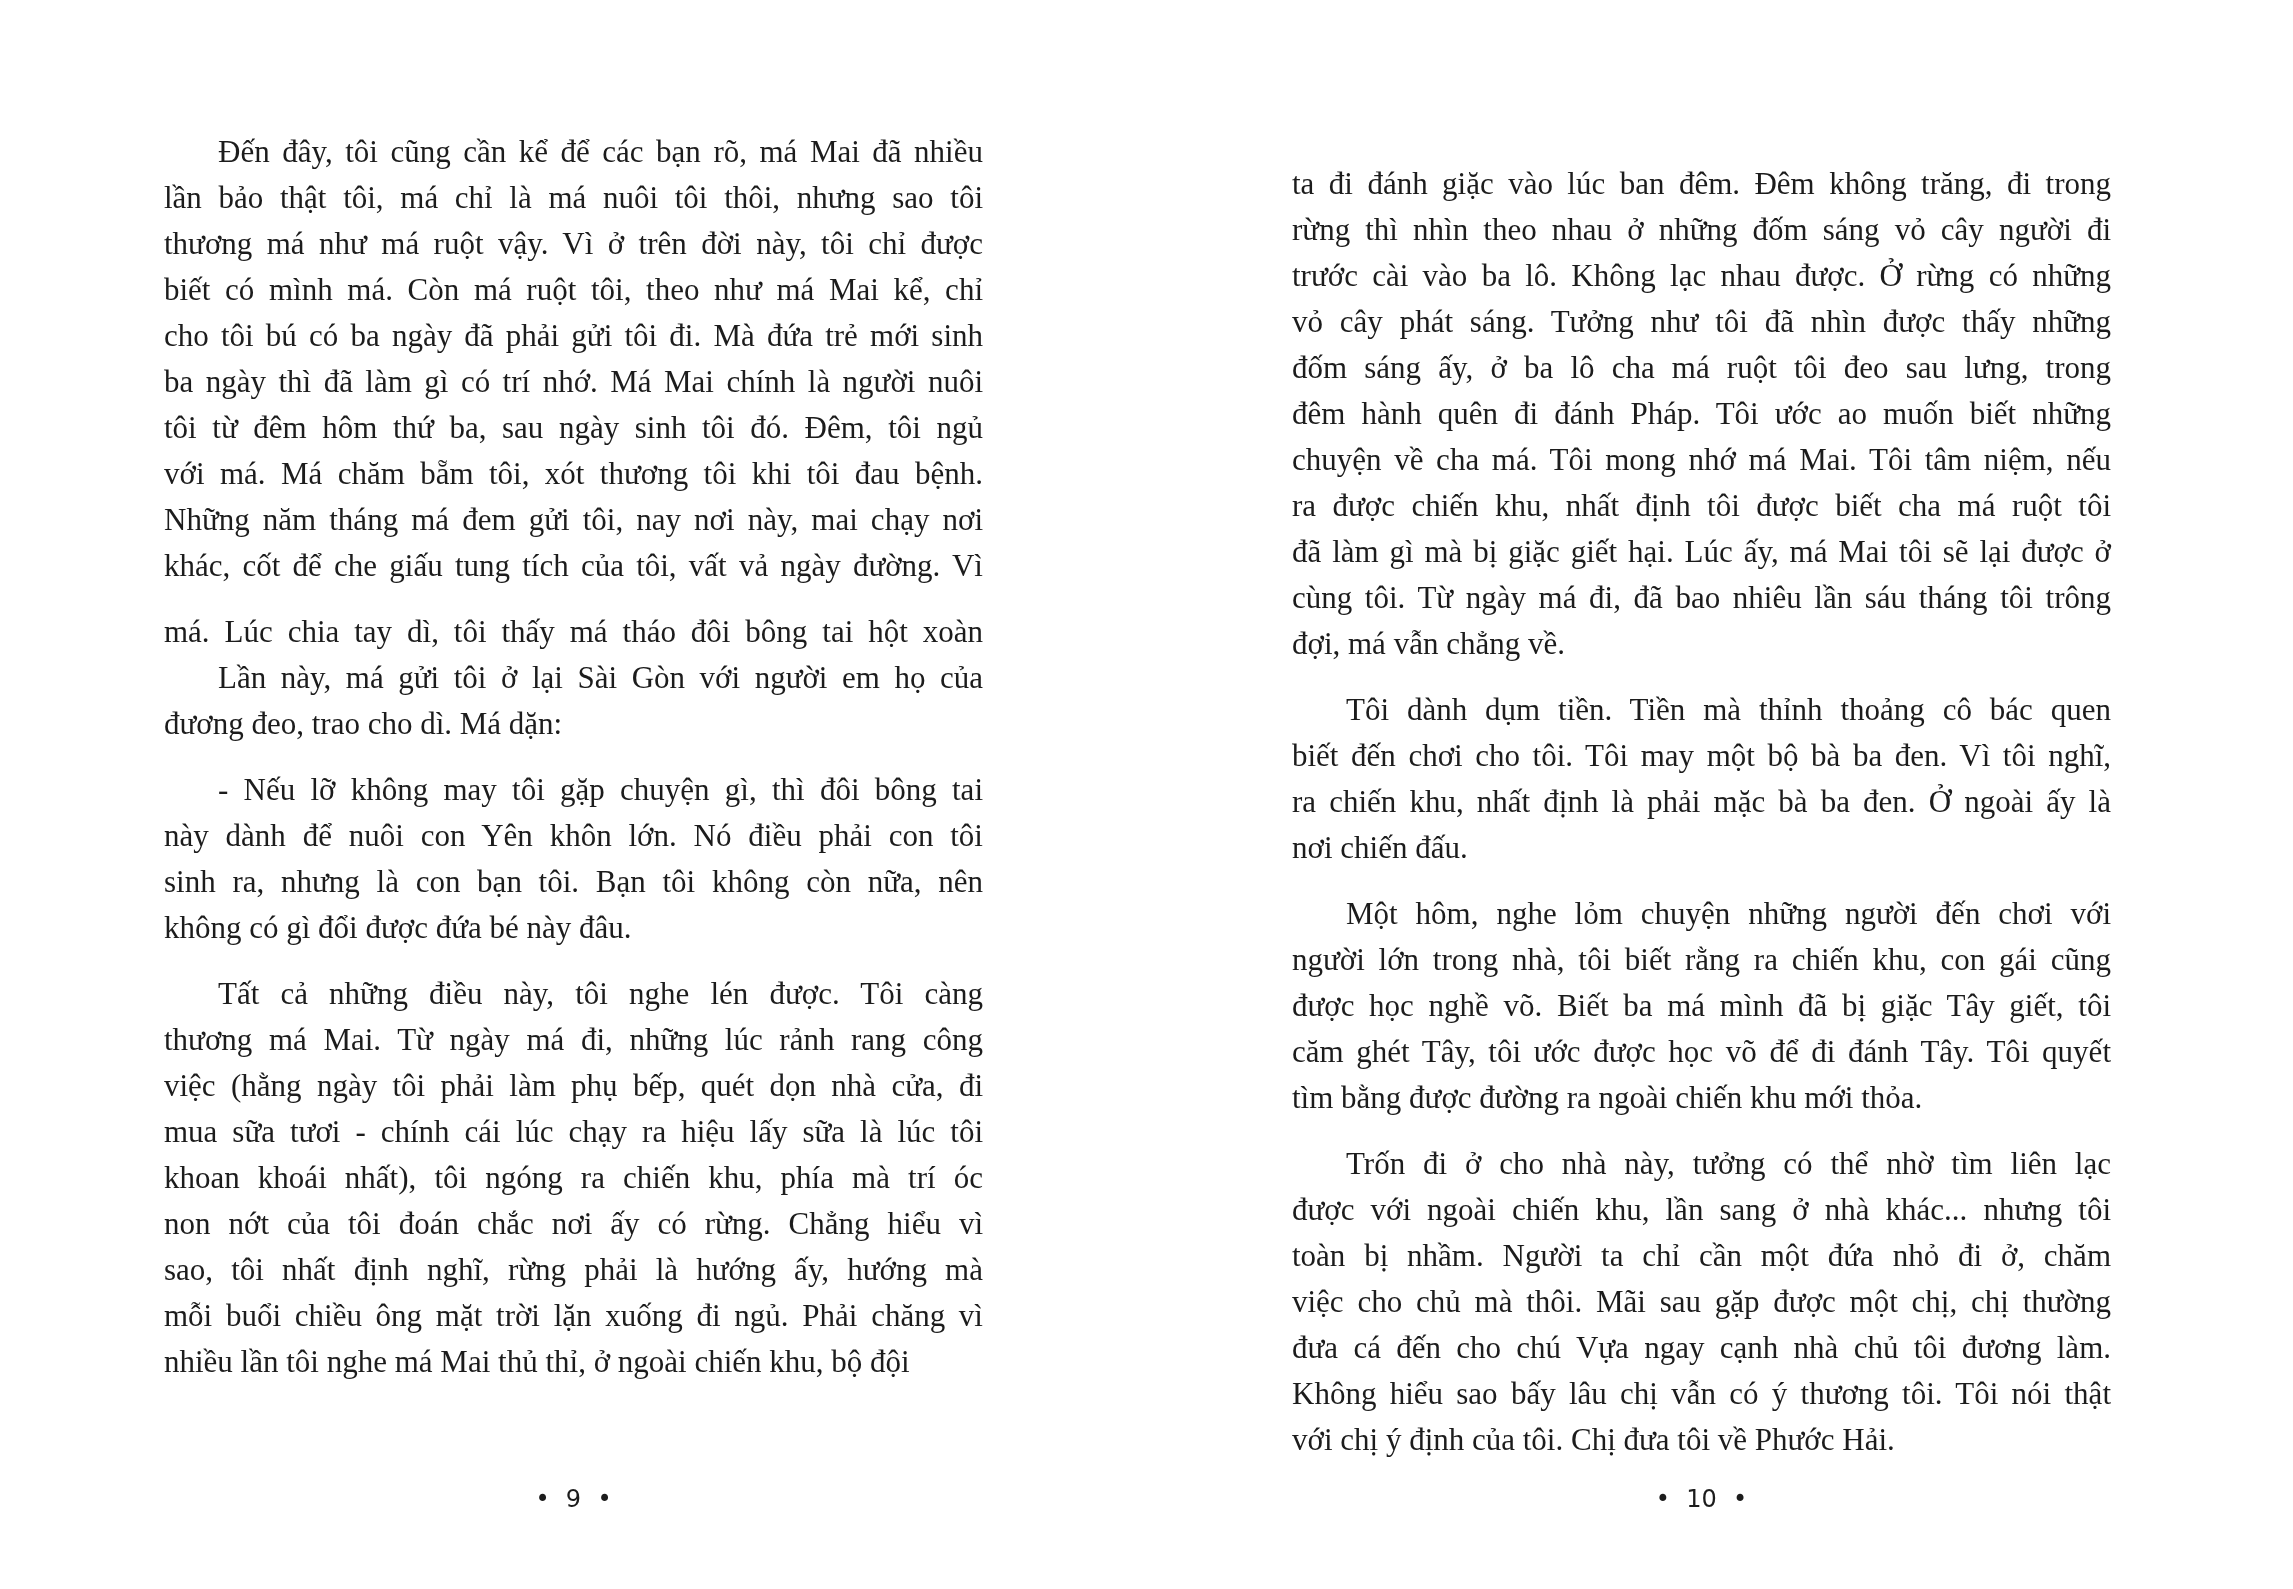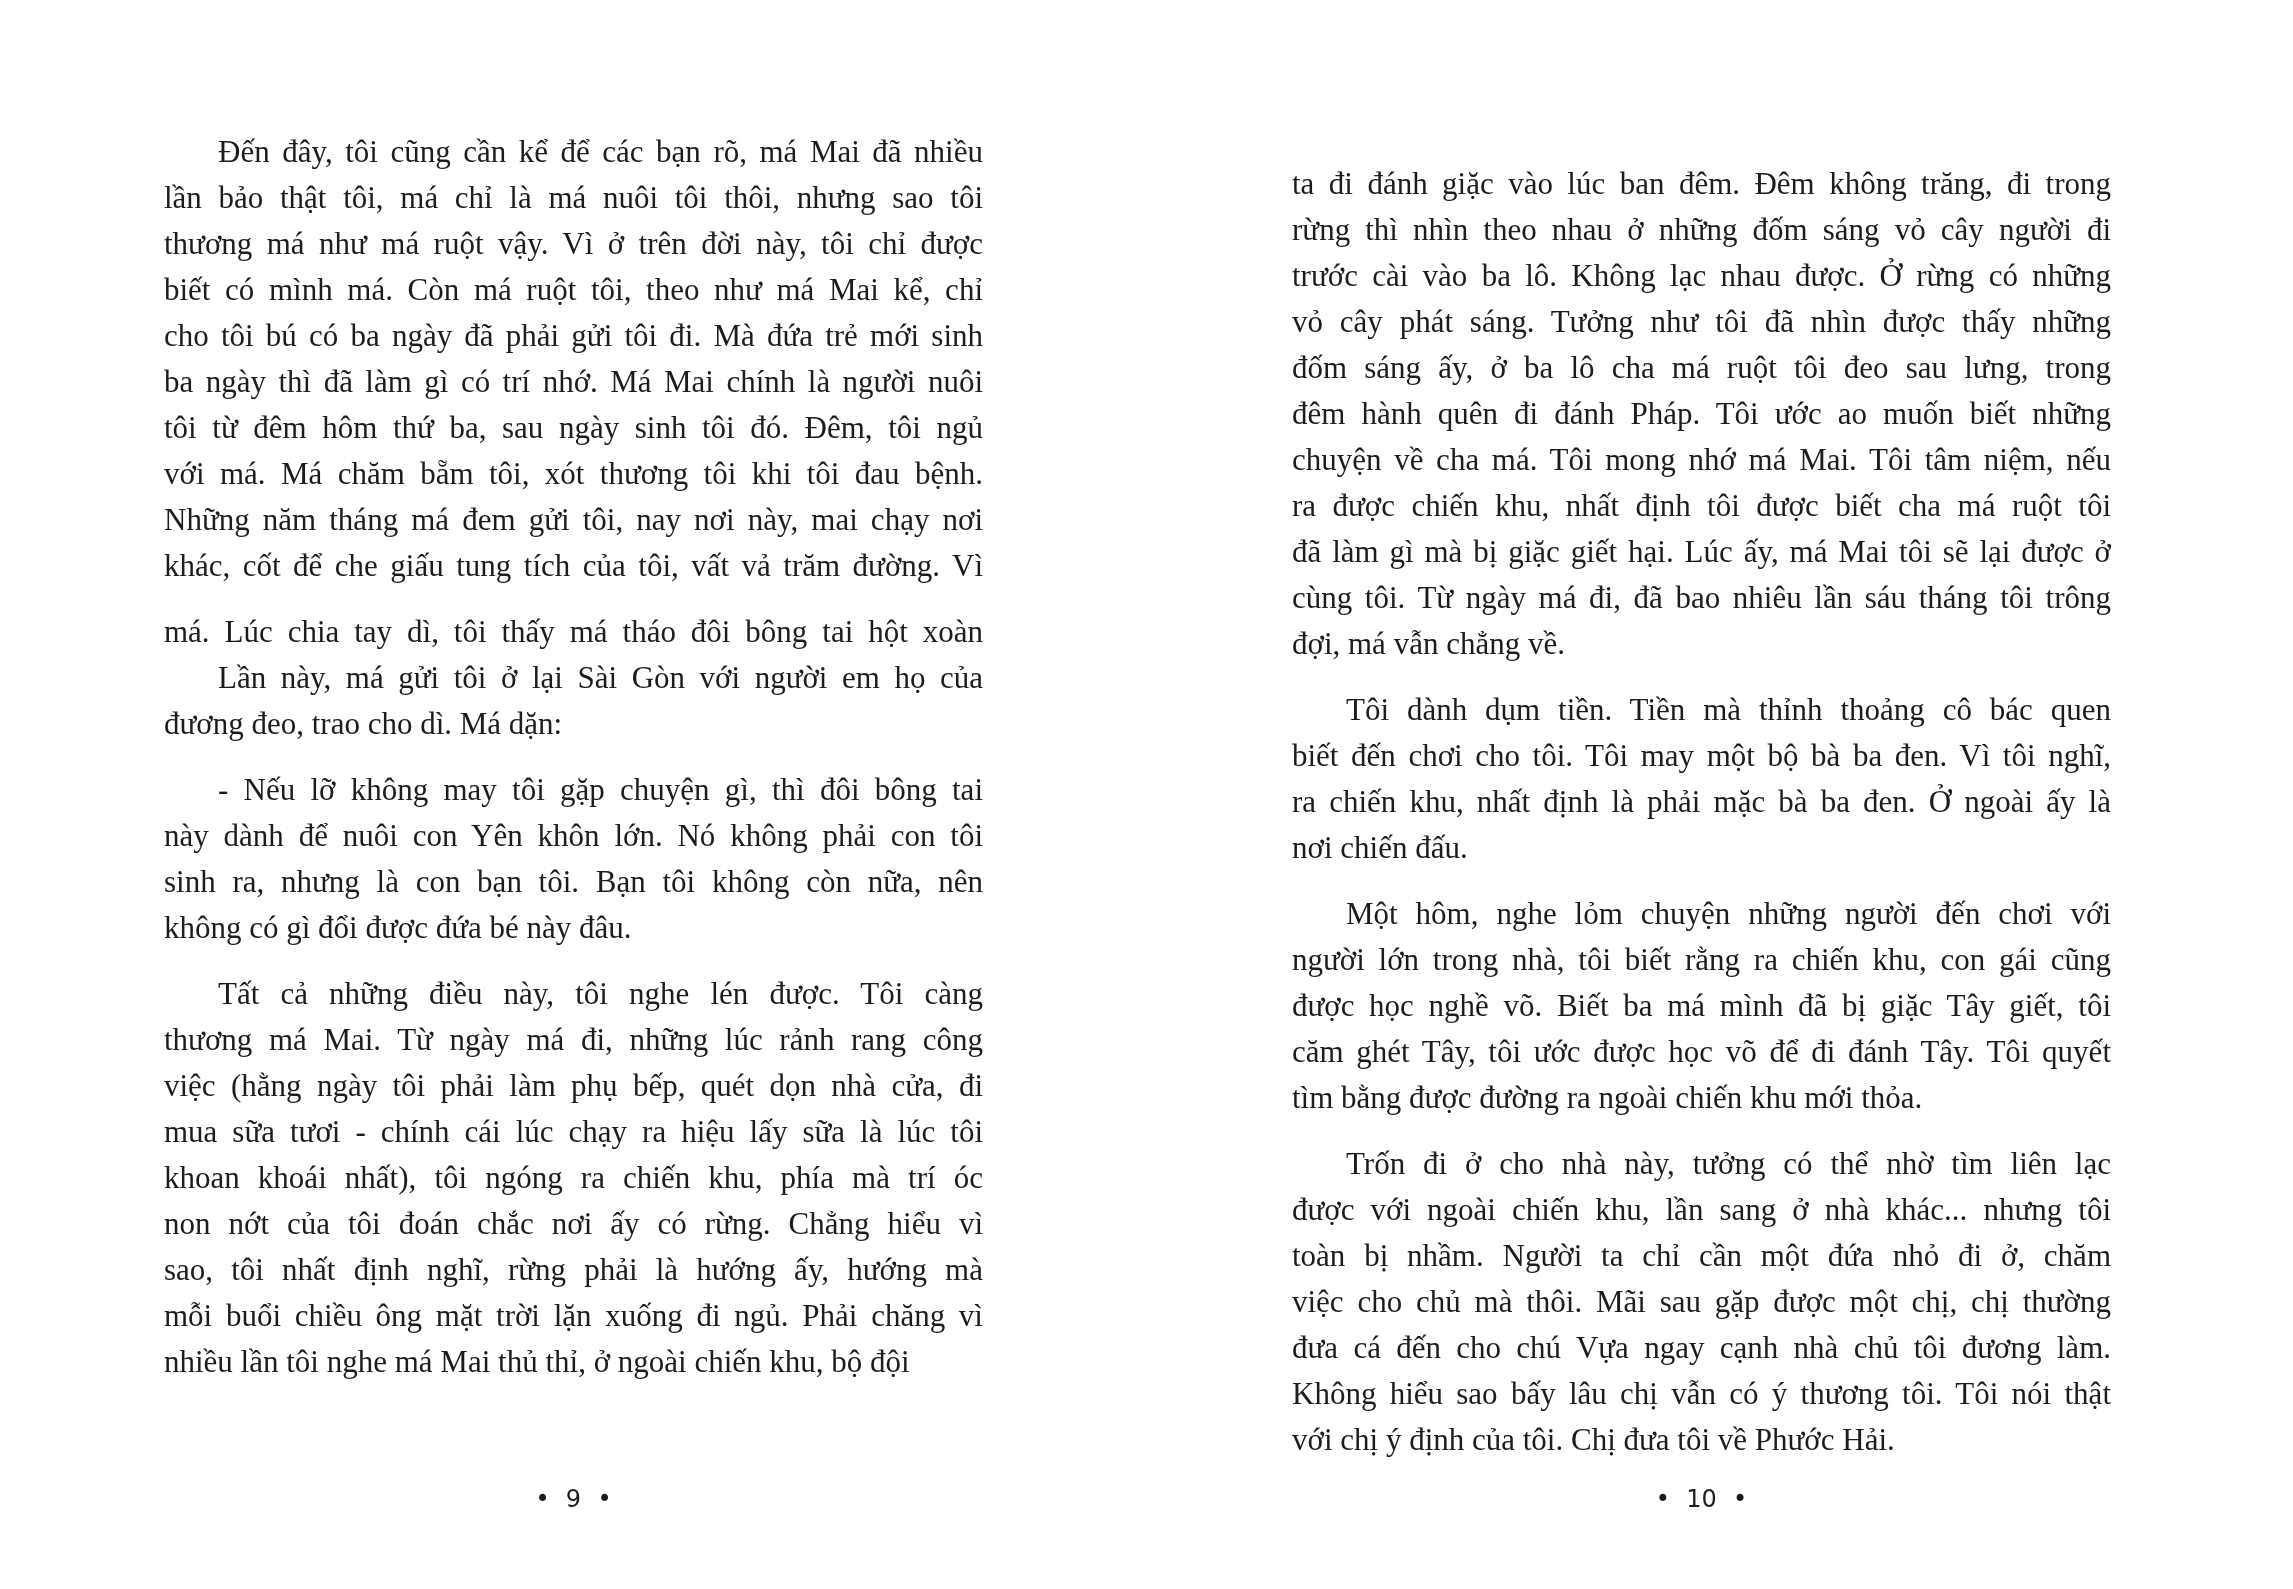--- a/index.html
+++ b/index.html
@@ -56,30 +56,30 @@
         <div class="para">
           <div class="line first">Đến đây, tôi cũng cần kể để các bạn rõ, má Mai đã nhiều</div>
           <div class="line">lần bảo thật tôi, má chỉ là má nuôi tôi thôi, nhưng sao tôi</div>
           <div class="line">thương má như má ruột vậy. Vì ở trên đời này, tôi chỉ được</div>
           <div class="line">biết có mình má. Còn má ruột tôi, theo như má Mai kể, chỉ</div>
           <div class="line">cho tôi bú có ba ngày đã phải gửi tôi đi. Mà đứa trẻ mới sinh</div>
           <div class="line">ba ngày thì đã làm gì có trí nhớ. Má Mai chính là người nuôi</div>
           <div class="line">tôi từ đêm hôm thứ ba, sau ngày sinh tôi đó. Đêm, tôi ngủ</div>
           <div class="line">với má. Má chăm bẵm tôi, xót thương tôi khi tôi đau bệnh.</div>
           <div class="line">Những năm tháng má đem gửi tôi, nay nơi này, mai chạy nơi</div>
-          <div class="line">khác, cốt để che giấu tung tích của tôi, vất vả trăm đường. Vì</div>
+          <div class="line">khác, cốt để che giấu tung tích của tôi, vất vả ngày đường. Vì</div>
         </div>
         <div class="para">
           <div class="line">má. Lúc chia tay dì, tôi thấy má tháo đôi bông tai hột xoàn</div>
           <div class="line first">Lần này, má gửi tôi ở lại Sài Gòn với người em họ của</div>
           <div class="line last">đương đeo, trao cho dì. Má dặn:</div>
         </div>
         <div class="para">
           <div class="line first">- Nếu lỡ không may tôi gặp chuyện gì, thì đôi bông tai</div>
-          <div class="line">này dành để nuôi con Yên khôn lớn. Nó không phải con tôi</div>
+          <div class="line">này dành để nuôi con Yên khôn lớn. Nó điều phải con tôi</div>
           <div class="line">sinh ra, nhưng là con bạn tôi. Bạn tôi không còn nữa, nên</div>
           <div class="line last">không có gì đổi được đứa bé này đâu.</div>
         </div>
         <div class="para">
           <div class="line first">Tất cả những điều này, tôi nghe lén được. Tôi càng</div>
           <div class="line">thương má Mai. Từ ngày má đi, những lúc rảnh rang công</div>
           <div class="line">việc (hằng ngày tôi phải làm phụ bếp, quét dọn nhà cửa, đi</div>
           <div class="line">mua sữa tươi - chính cái lúc chạy ra hiệu lấy sữa là lúc tôi</div>
           <div class="line">khoan khoái nhất), tôi ngóng ra chiến khu, phía mà trí óc</div>
           <div class="line">non nớt của tôi đoán chắc nơi ấy có rừng. Chẳng hiểu vì</div>

